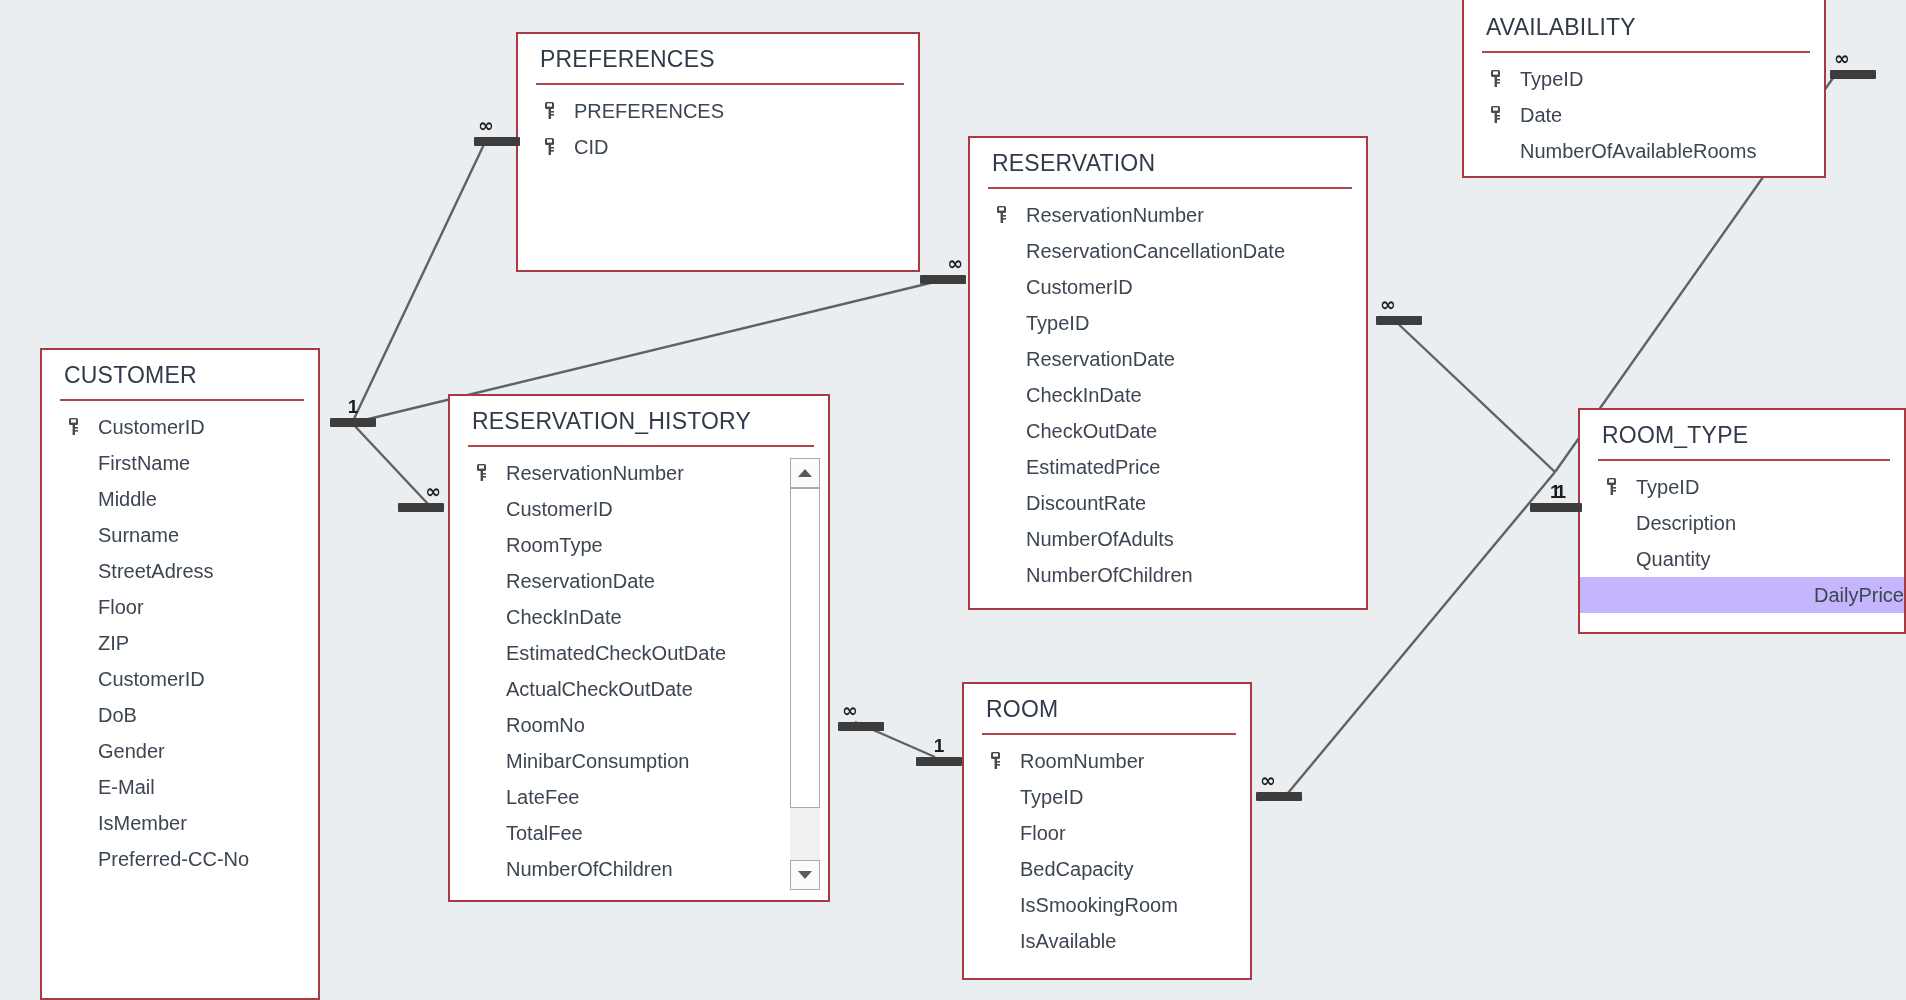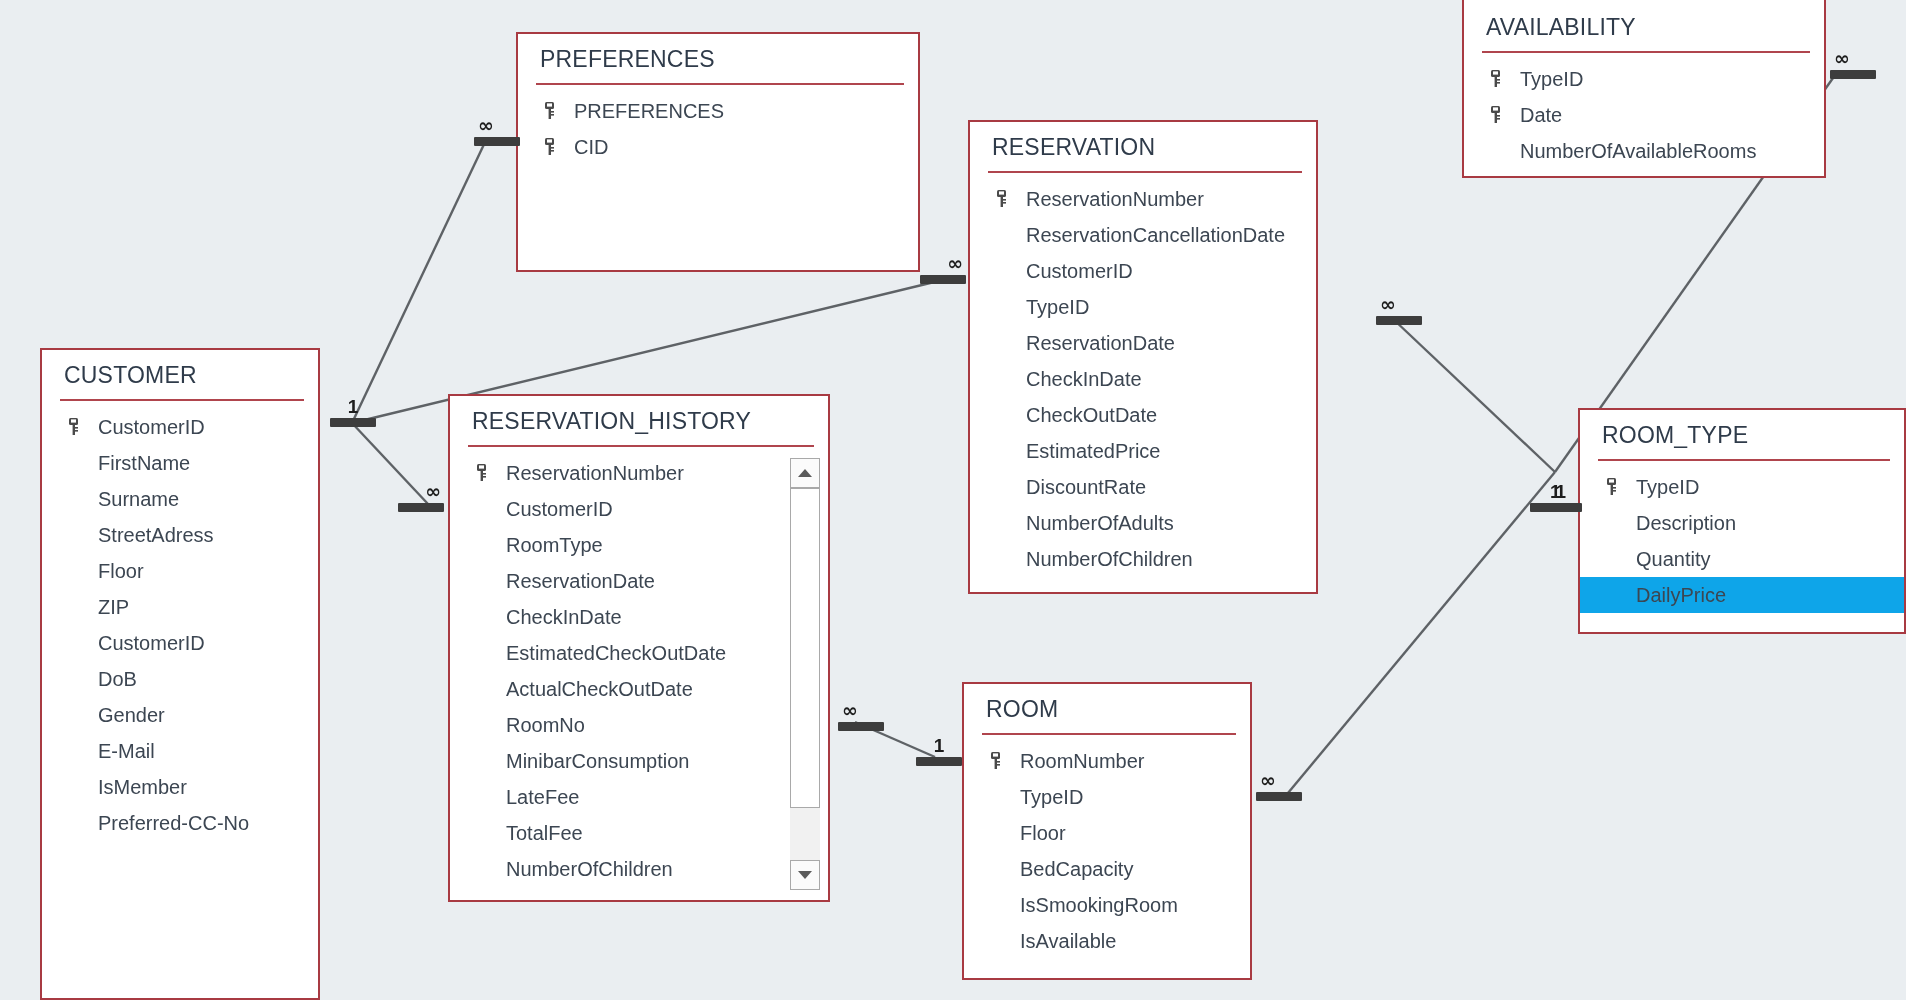--- a/index.html
+++ b/index.html
@@ -47,21 +47,22 @@
   }
   .field-row {
     display: flex;
     align-items: center;
     height: 36px;
     padding-left: 26px;
     box-sizing: border-box;
     white-space: nowrap;
   }
   .field-row.highlight {
-    background: #0ea5e9;
+    background: #c4b5fd;
+    justify-content: flex-end;
   }
   .key-slot {
     width: 30px;
     flex: 0 0 30px;
     display: flex;
     align-items: center;
   }
   .key-icon { display: block; }
   .field-label {
     font-size: 20px;
@@ -178,20 +179,24 @@
             </svg>
           </span>
         <span class="field-label">CustomerID</span>
       </div>
       <div class="field-row">
           <span class="key-slot"></span>
           <span class="field-label">FirstName</span>
         </div>
       <div class="field-row">
           <span class="key-slot"></span>
+          <span class="field-label">Middle</span>
+        </div>
+      <div class="field-row">
+          <span class="key-slot"></span>
           <span class="field-label">Surname</span>
         </div>
       <div class="field-row">
           <span class="key-slot"></span>
           <span class="field-label">StreetAdress</span>
         </div>
       <div class="field-row">
           <span class="key-slot"></span>
           <span class="field-label">Floor</span>
         </div>
@@ -323,21 +328,21 @@
           <span class="arrow-up"></span>
         </div>
       <div class="sb-thumb" style="height:320px;"></div>
       <div class="sb-track"></div>
       <div class="sb-btn">
           <span class="arrow-down"></span>
         </div>
     </div>
   </div>
 
-  <div class="table-box" style="left:968px; top:120px; width:350px; height:474px;">
+  <div class="table-box" style="left:968px; top:136px; width:400px; height:474px;">
     <div class="tbl-title">RESERVATION</div>
     <div class="tbl-rule"></div>
     <div class="fields">
       <div class="field-row">
         <span class="key-slot">
             <svg class="key-icon" width="12" height="18" viewBox="0 0 12 18">
               <rect x="1" y="0" width="9" height="7" rx="1.5" fill="#4a4a4a"></rect>
               <rect x="3" y="1.4" width="5" height="3.2" fill="#ffffff"></rect>
               <rect x="4.6" y="6" width="2.4" height="11" fill="#4a4a4a"></rect>
               <rect x="7" y="9" width="3" height="1.6" fill="#4a4a4a"></rect>

